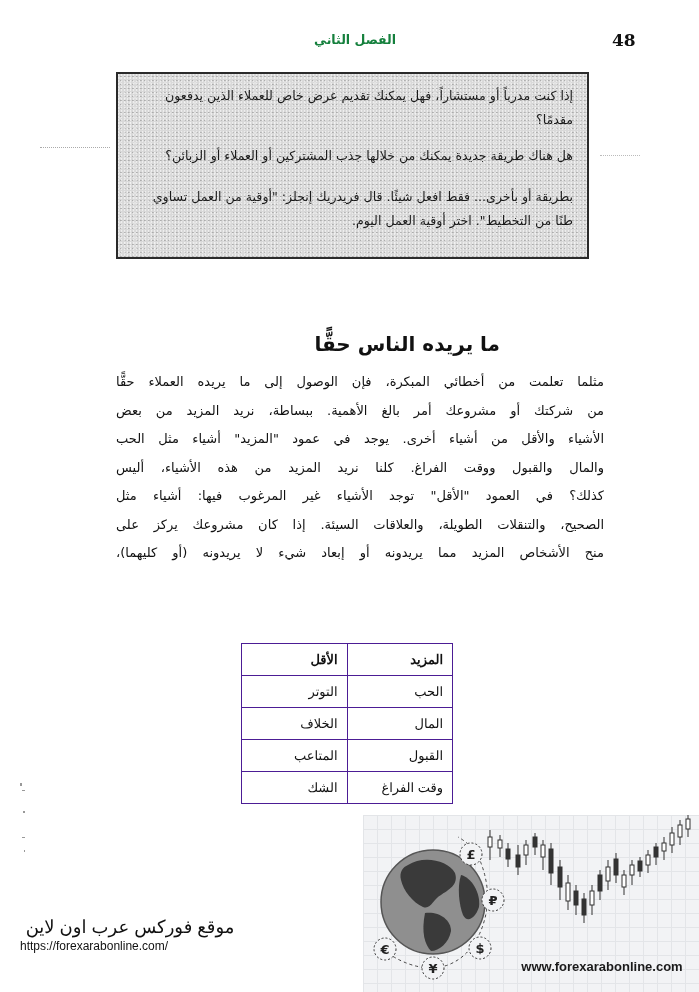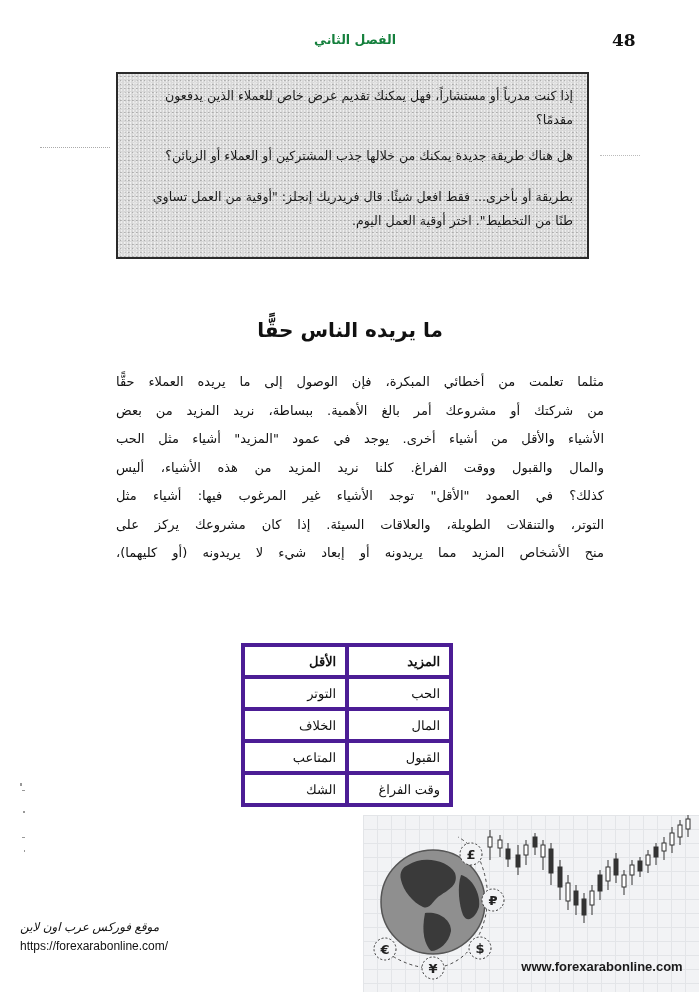--- a/index.html
+++ b/index.html
@@ -36,55 +36,55 @@
     .dotted-mark {
       position: absolute; left: 40px; top: 147px; width: 70px;
       border-top: 1px dotted #aaa;
     }
     .dotted-mark-r {
       position: absolute; left: 600px; top: 155px; width: 40px;
       border-top: 1px dotted #bbb;
     }
 
     .section-title {
-      position: absolute; left: 200px; top: 318px; width: 300px;
-      direction: rtl; text-align: center;
+      position: absolute; left: 200px; top: 332px; width: 300px;
+      direction: rtl; 
       font-size: 20px; font-weight: bold; color: #111;
     }
 
     .body-text {
       position: absolute; left: 116px; top: 368px; width: 488px;
       direction: rtl; text-align: justify;
     }
     .body-line {
       font-size: 13px; line-height: 28.5px; color: #111; white-space: nowrap;
       text-align-last: justify; text-align: justify;
     }
     .body-line.last { text-align-last: right; }
 
     .compare-table {
       position: absolute; left: 241px; top: 643px; width: 212px;
       border-collapse: collapse; direction: rtl;
       border: 1.5px solid #333;
     }
     .compare-table td {
-      border: 4px solid #4c1d95; height: 32px; width: 106px;
+      border: 1px solid #4c1d95; height: 32px; width: 106px;
       font-family: "Liberation Sans", sans-serif; font-size: 13px;
       padding: 0 9px; text-align: right; vertical-align: middle; color: #111;
     }
     .compare-table td.col-less { padding-left: 8px; }
     .compare-table tr.head td { font-weight: bold; }
 
     .stray { position: absolute; background: #999; }
 
     .watermark-text {
       position: absolute; left: 20px; top: 918px; width: 260px;
       font-family: "Liberation Sans", sans-serif; color: #111;
     }
-    .wm-arabic { direction: rtl; text-align: left; font-size: 12px; line-height: 18px; padding-right: 40px; font-style: italic; }
+    .wm-arabic { direction: rtl; text-align: center; font-size: 18px; line-height: 18px; padding-right: 40px; }
     .wm-url { font-size: 12px; line-height: 20px; text-align: left; }
 
     .logo {
       position: absolute; left: 363px; top: 815px; width: 336px; height: 177px;
       background-color: #f2f3f5;
       background-image:
         linear-gradient(#e3e5e8 1px, transparent 1px),
         linear-gradient(90deg, #e3e5e8 1px, transparent 1px);
       background-size: 14px 14px;
       overflow: hidden;
@@ -123,21 +123,21 @@
 </div>
 
 <h2 class="section-title">ما يريده الناس حقًّا</h2>
 
 <div class="body-text">
   <div class="body-line">مثلما تعلمت من أخطائي المبكرة، فإن الوصول إلى ما يريده العملاء حقًّا</div>
   <div class="body-line">من شركتك أو مشروعك أمر بالغ الأهمية. ببساطة، نريد المزيد من بعض</div>
   <div class="body-line">الأشياء والأقل من أشياء أخرى. يوجد في عمود "المزيد" أشياء مثل الحب</div>
   <div class="body-line">والمال والقبول ووقت الفراغ. كلنا نريد المزيد من هذه الأشياء، أليس</div>
   <div class="body-line">كذلك؟ في العمود "الأقل" توجد الأشياء غير المرغوب فيها: أشياء مثل</div>
-  <div class="body-line">التوتر، والتنقلات الطويلة، والعلاقات السيئة. إذا كان مشروعك يركز على</div>
+  <div class="body-line">الصحيح، والتنقلات الطويلة، والعلاقات السيئة. إذا كان مشروعك يركز على</div>
   <div class="body-line">منح الأشخاص المزيد مما يريدونه أو إبعاد شيء لا يريدونه (أو كليهما)،</div>
 </div>
 
 <table class="compare-table">
   <tbody>
       <tr class="head">
     <td>المزيد</td>
     <td class="col-less">الأقل</td>
   </tr>
   <tr>

